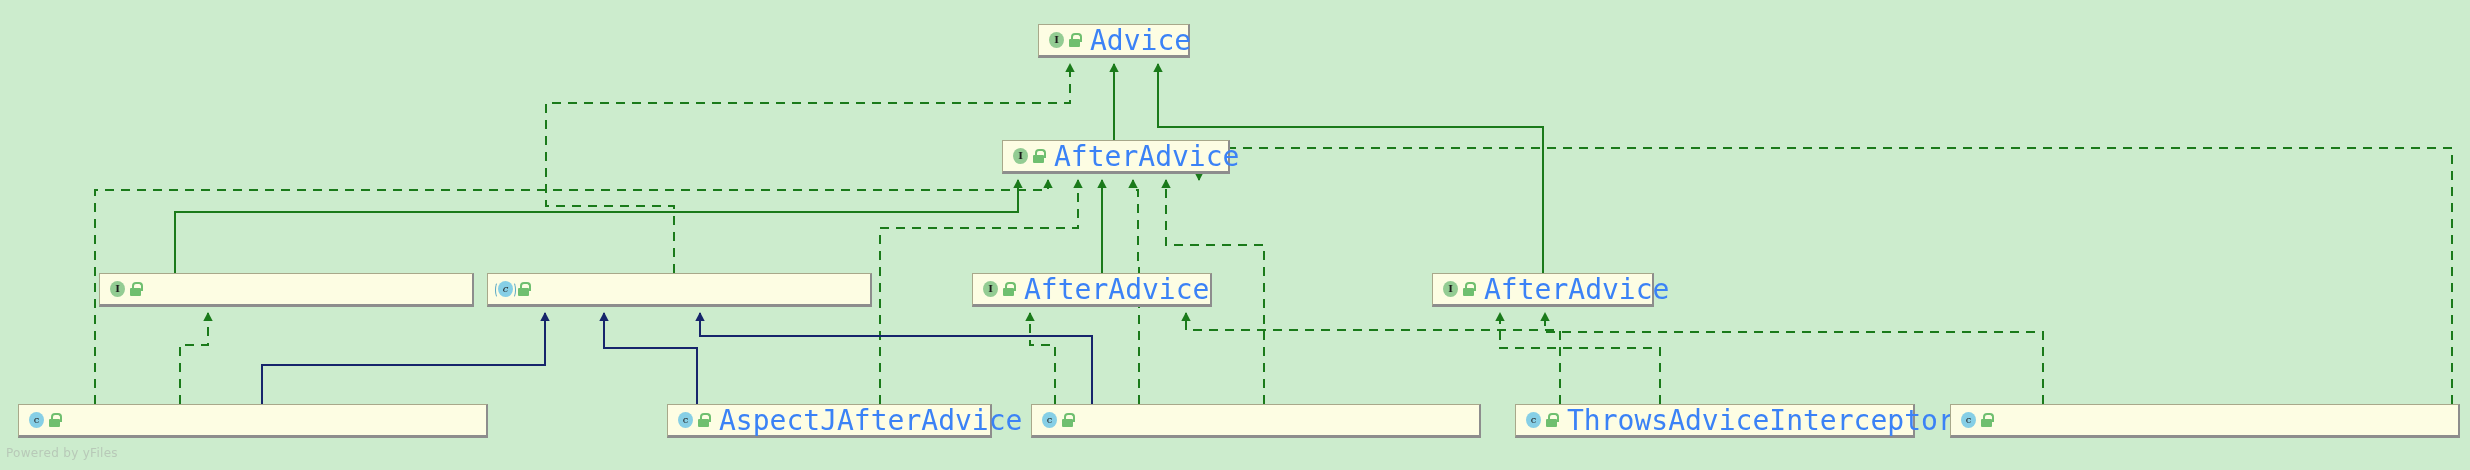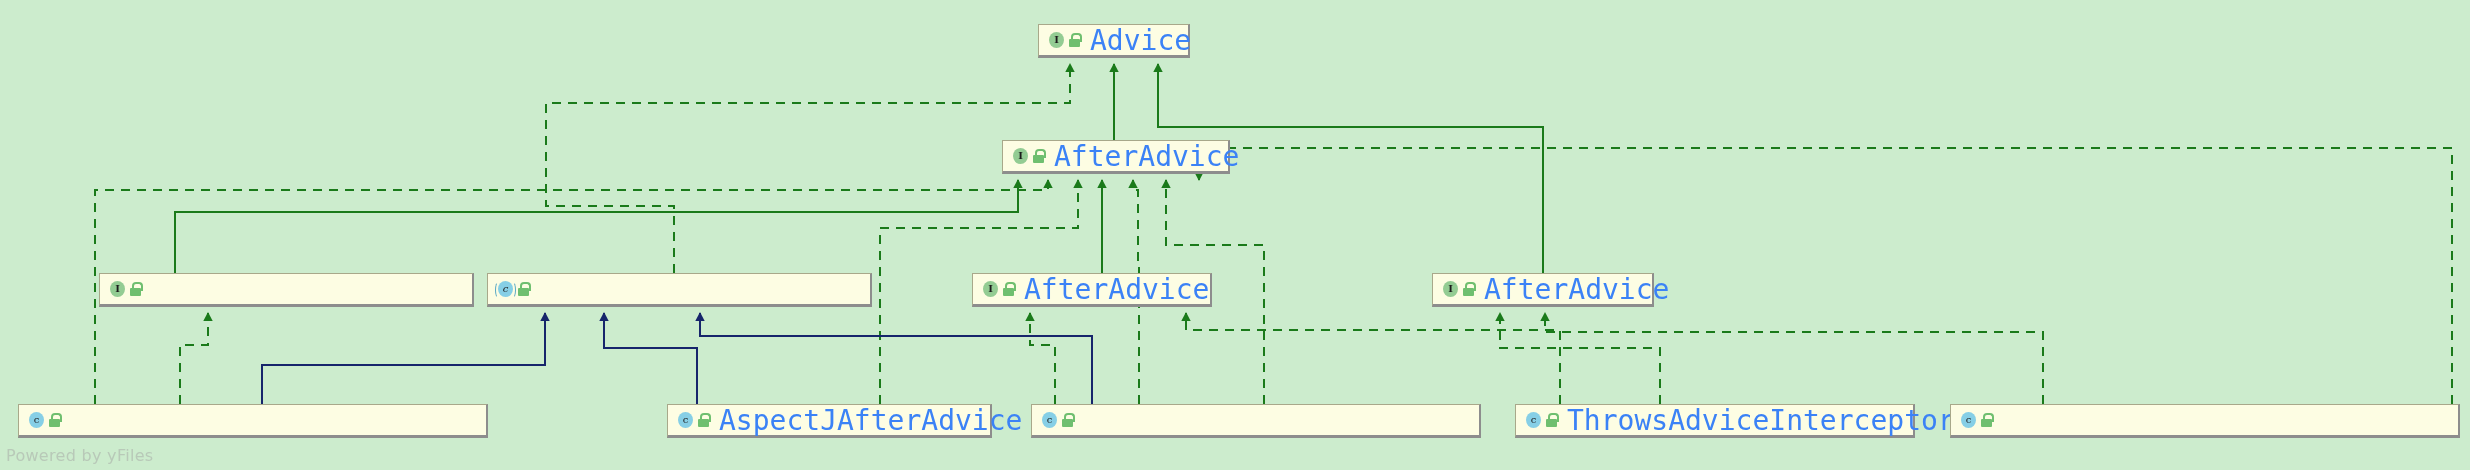--- a/index.html
+++ b/index.html
@@ -104,21 +104,21 @@
     width: 11px;
     height: 8px;
     background: #6fbf6f;
     border-radius: 1px;
   }
   #watermark {
     position: absolute;
     left: 6px;
     top: 446px;
     font-family: "DejaVu Sans", "Liberation Sans", sans-serif;
-    font-size: 16px;
+    font-size: 12px;
     color: #b8c9b8;
     letter-spacing: 0.3px;
   }
 </style>
 </head>
 <body>
 
 <div id="canvas">
 
   <svg id="edge-layer" width="2470" height="470" viewBox="0 0 2470 470">

